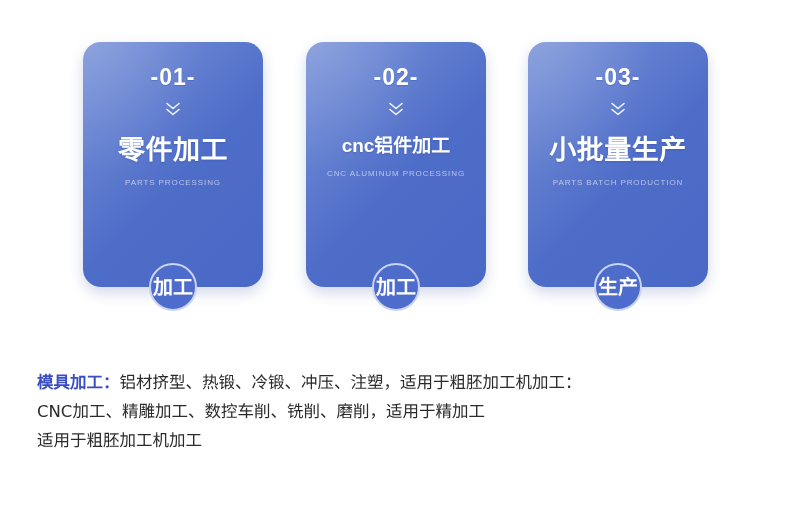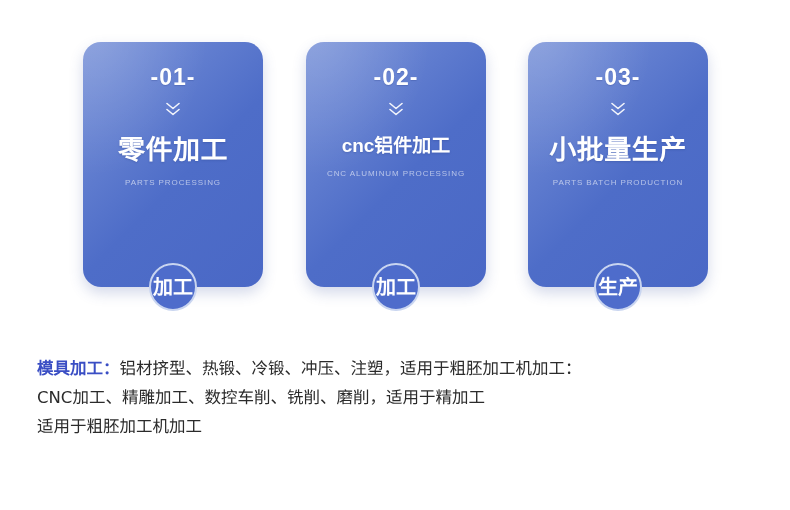--- a/index.html
+++ b/index.html
@@ -129,21 +129,21 @@
     font-size: 20px;
     font-weight: bold;
     line-height: 1;
     letter-spacing: 0px;
   }
 
   
   .desc {
     position: absolute;
     left: 37px;
-    top: 354px;
+    top: 368px;
     width: 720px;
     font-size: 16.5px;
     line-height: 29px;
     color: #2b2b2b;
     font-family: "DejaVu Sans", "Liberation Sans", sans-serif;
   }
   .desc-line {
     white-space: nowrap;
   }
   .desc-key {

